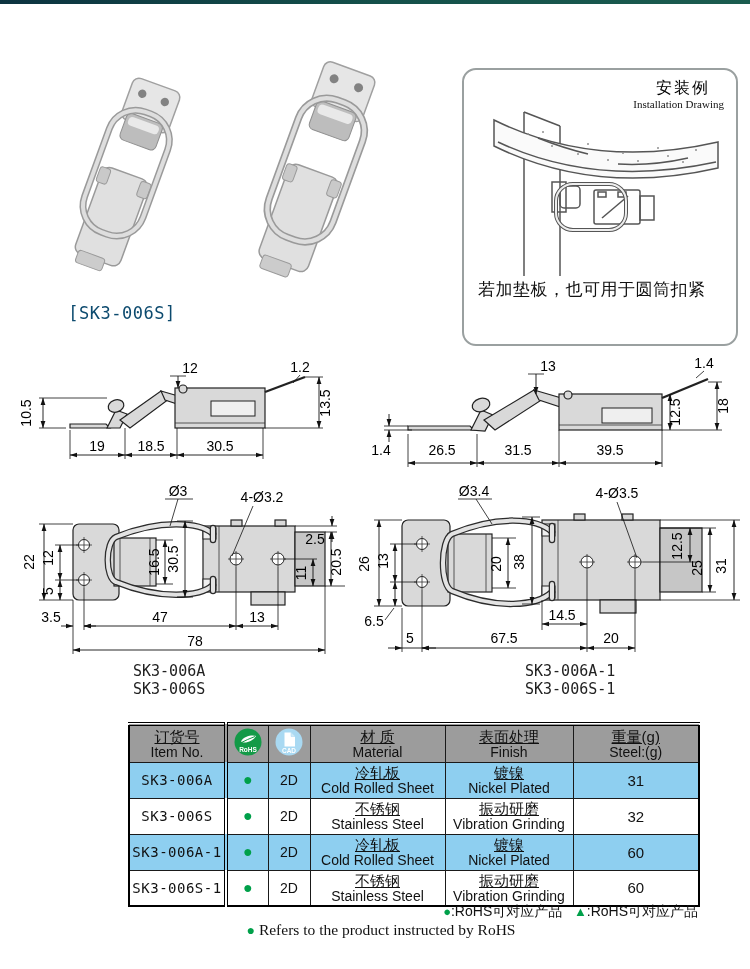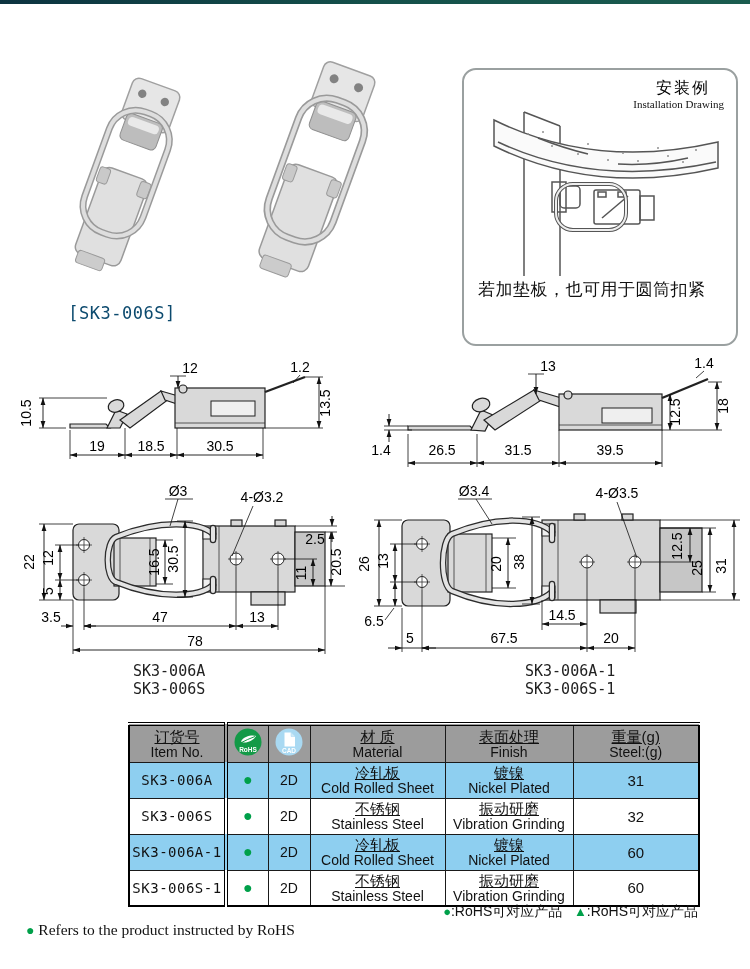--- a/index.html
+++ b/index.html
@@ -45,21 +45,21 @@
   .zh{font-size:15px;line-height:17px;text-decoration:underline;}
   .en{font-family:Liberation Sans, sans-serif;font-size:14px;line-height:15px;}
   .mono{font-family:"DejaVu Sans Mono","Liberation Mono",monospace;font-size:14px;letter-spacing:0.5px;}
   .dot{color:#00a04a;font-size:16px;line-height:16px;}
   .cadtxt{font-size:14px;}
   .wnum{font-size:15px;}
   
   .legend-zh{position:absolute;left:0;top:903px;width:698px;text-align:right;font-size:14px;color:#111;}
   .legend-zh .mk{color:#00a04a;font-size:13px;}
   .legend-en{position:absolute;left:26px;top:921px;width:710px;font-family:"Liberation Serif",serif;
-             font-size:15.5px;color:#111;display:flex;gap:28px;justify-content:center;white-space:nowrap;flex-direction:column;}
+             font-size:15.5px;color:#111;display:flex;gap:28px;justify-content:center;white-space:nowrap;}
   .legend-en .mk{color:#00a04a;font-family:"Liberation Sans",sans-serif;font-size:14px;}
 </style>
 </head>
 <body>
 
 <div class="page">
   <div class="topbar"></div>
 
   <svg class="abs" style="left:25px;top:72px" width="190" height="235" viewBox="0 0 190 235">
     <defs>

